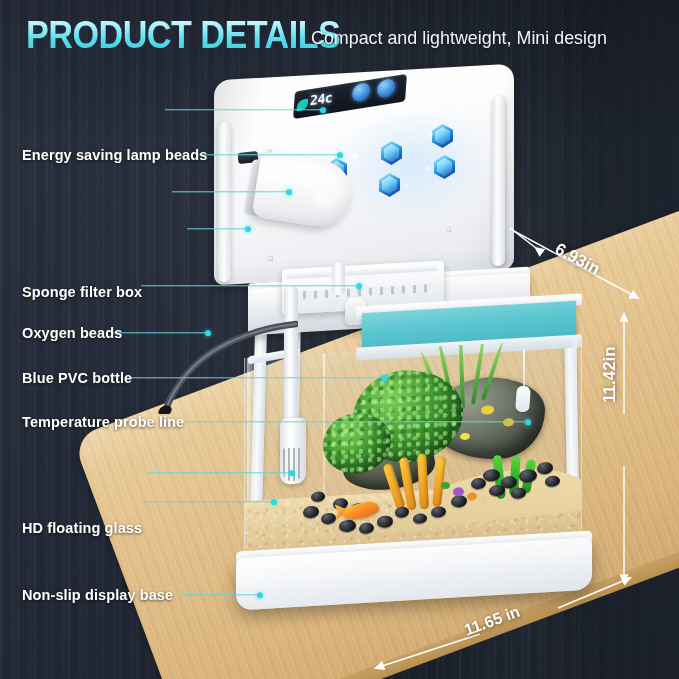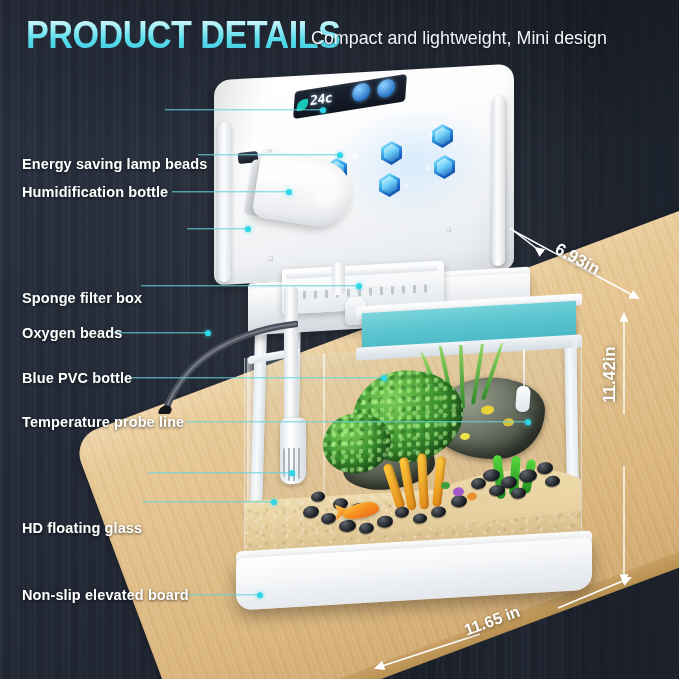--- a/index.html
+++ b/index.html
@@ -690,27 +690,26 @@
   <div class="leader" style="left:172px; top:192px; width:117px;"></div>
   <div class="leader" style="left:187px; top:229px; width:61px;"></div>
   <div class="leader" style="left:141px; top:286px; width:218px;"></div>
   <div class="leader" style="left:112px; top:333px; width:96px;"></div>
   <div class="leader" style="left:131px; top:378px; width:253px;"></div>
   <div class="leader" style="left:186px; top:422px; width:342px;"></div>
   <div class="leader" style="left:148px; top:473px; width:144px;"></div>
   <div class="leader" style="left:143px; top:502px; width:131px;"></div>
   <div class="leader" style="left:181px; top:595px; width:79px;"></div>
 
-  <div class="label" style="left:22px; top:155px;margin-top:9px;">Energy saving lamp beads</div>
-  <div class="label" style="left:22px; top:192px;">Humidification bottle</div>
-  <div class="label" style="left:22px; top:298px;">Sponge filter box</div>
+  <div class="label" style="left:22px; top:155px;">Energy saving lamp beads</div>
+  <div class="label" style="left:22px; top:292px;">Sponge filter box</div>
   <div class="label" style="left:22px; top:333px;">Oxygen beads</div>
   <div class="label" style="left:22px; top:378px;">Blue PVC bottle</div>
   <div class="label" style="left:22px; top:422px;">Temperature probe line</div>
   <div class="label" style="left:22px; top:528px;">HD floating glass</div>
-  <div class="label" style="left:22px; top:595px;">Non-slip elevated board</div>
+  <div class="label" style="left:22px; top:595px;">Non-slip display base</div>
 
   <div class="header">
     <div class="title">PRODUCT DETAILS</div>
     <div class="subtitle">Compact and lightweight, Mini design</div>
   </div>
 
 </div>
 
 </body></html>

